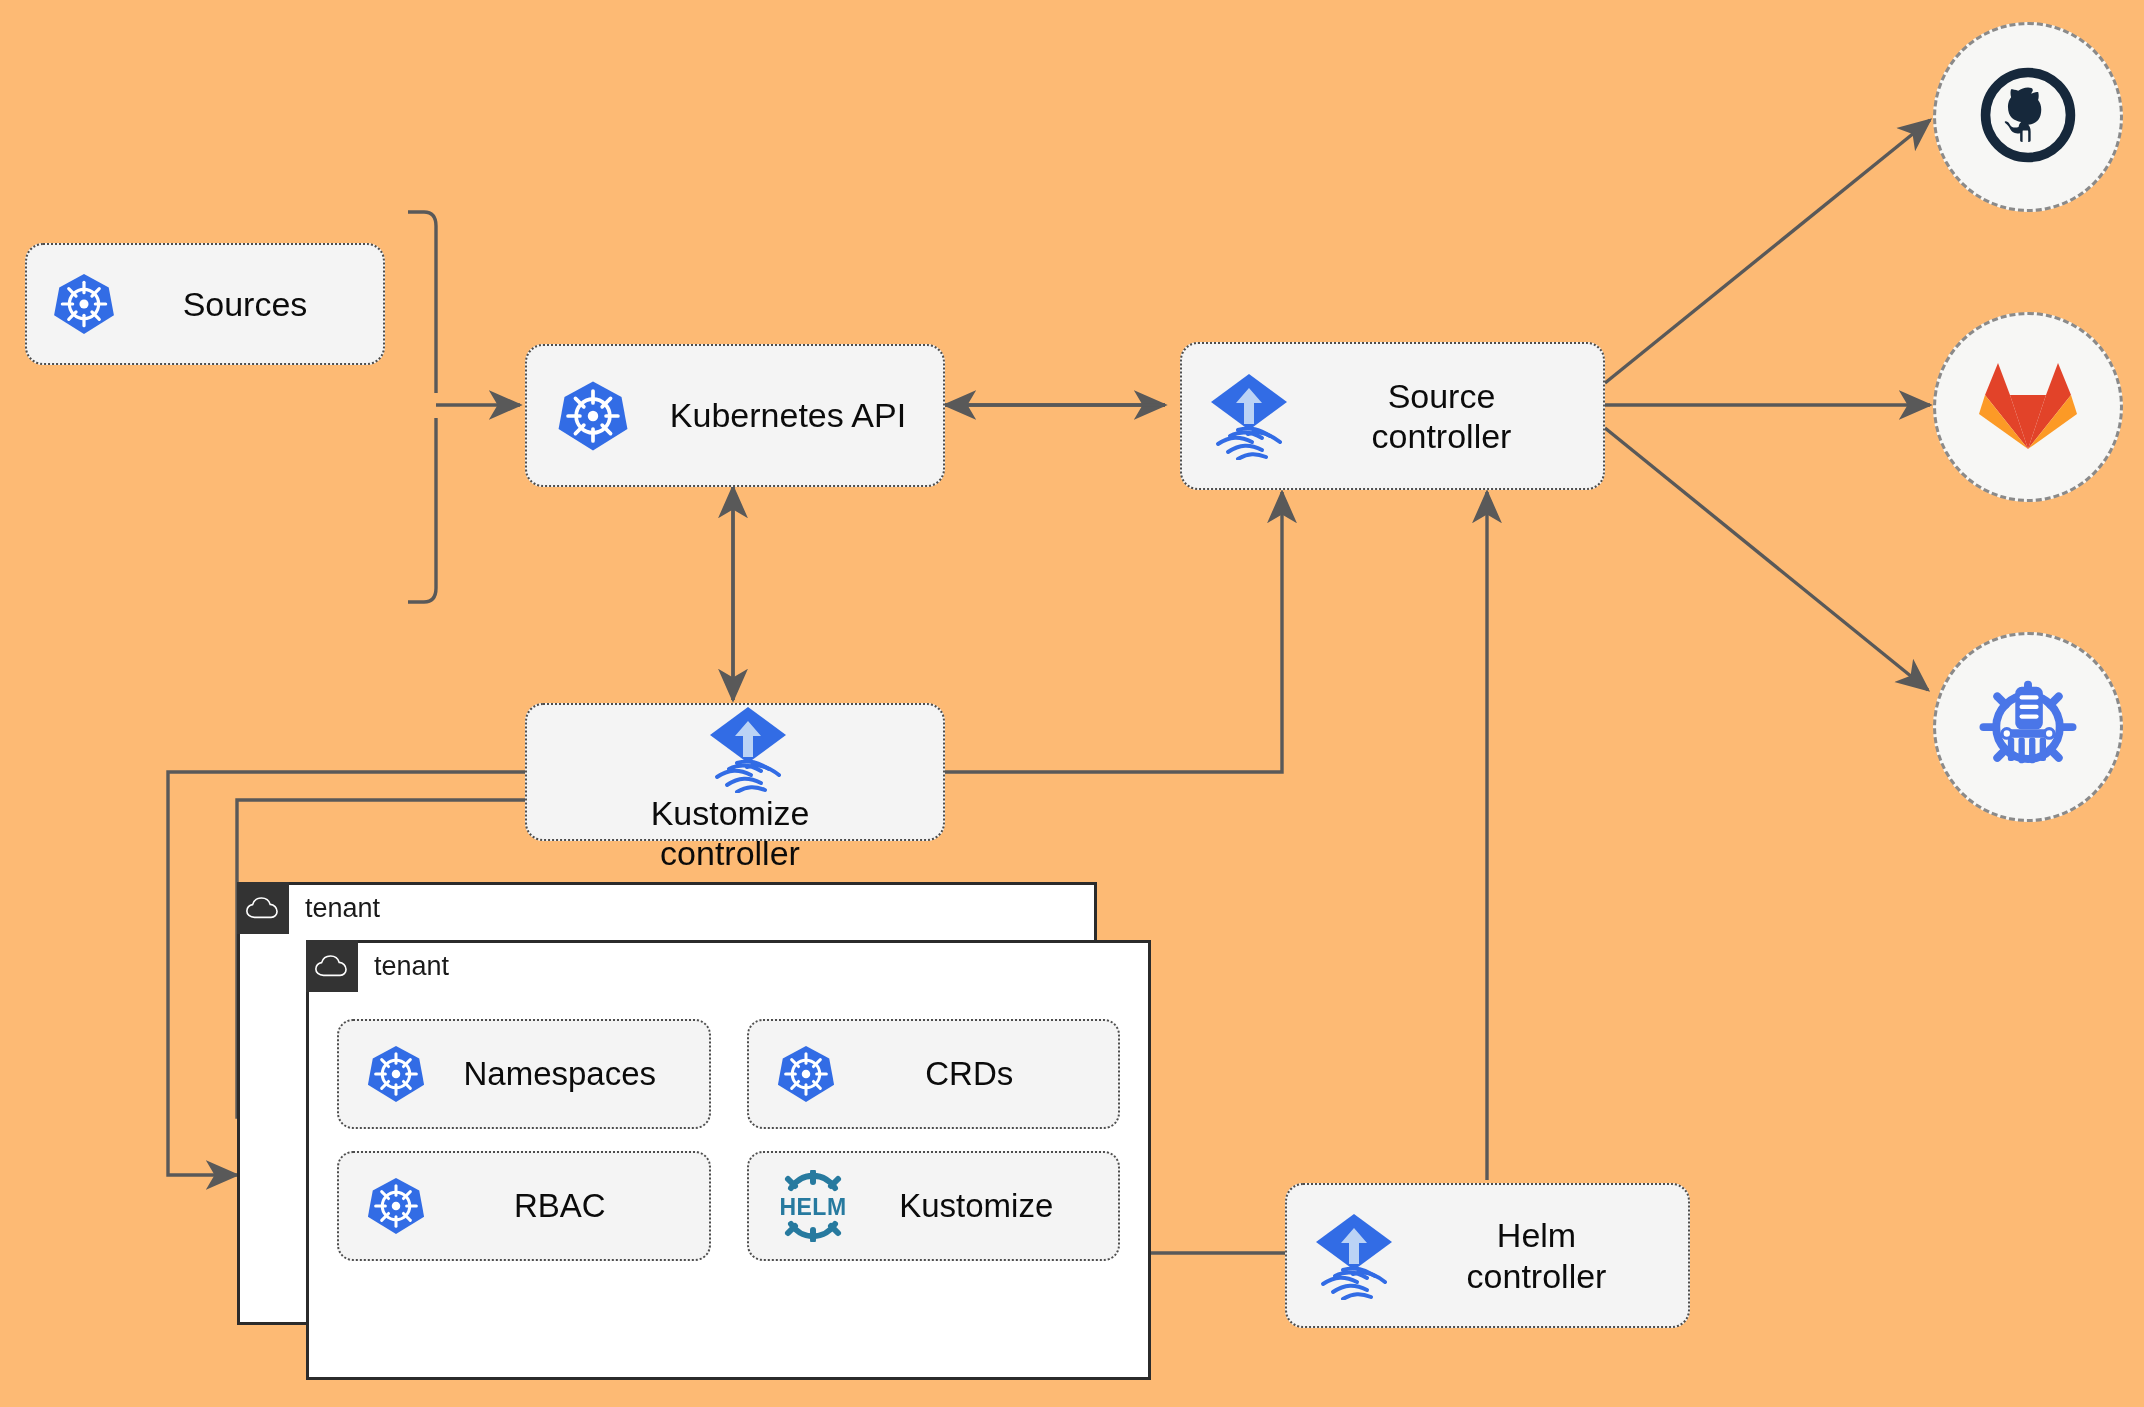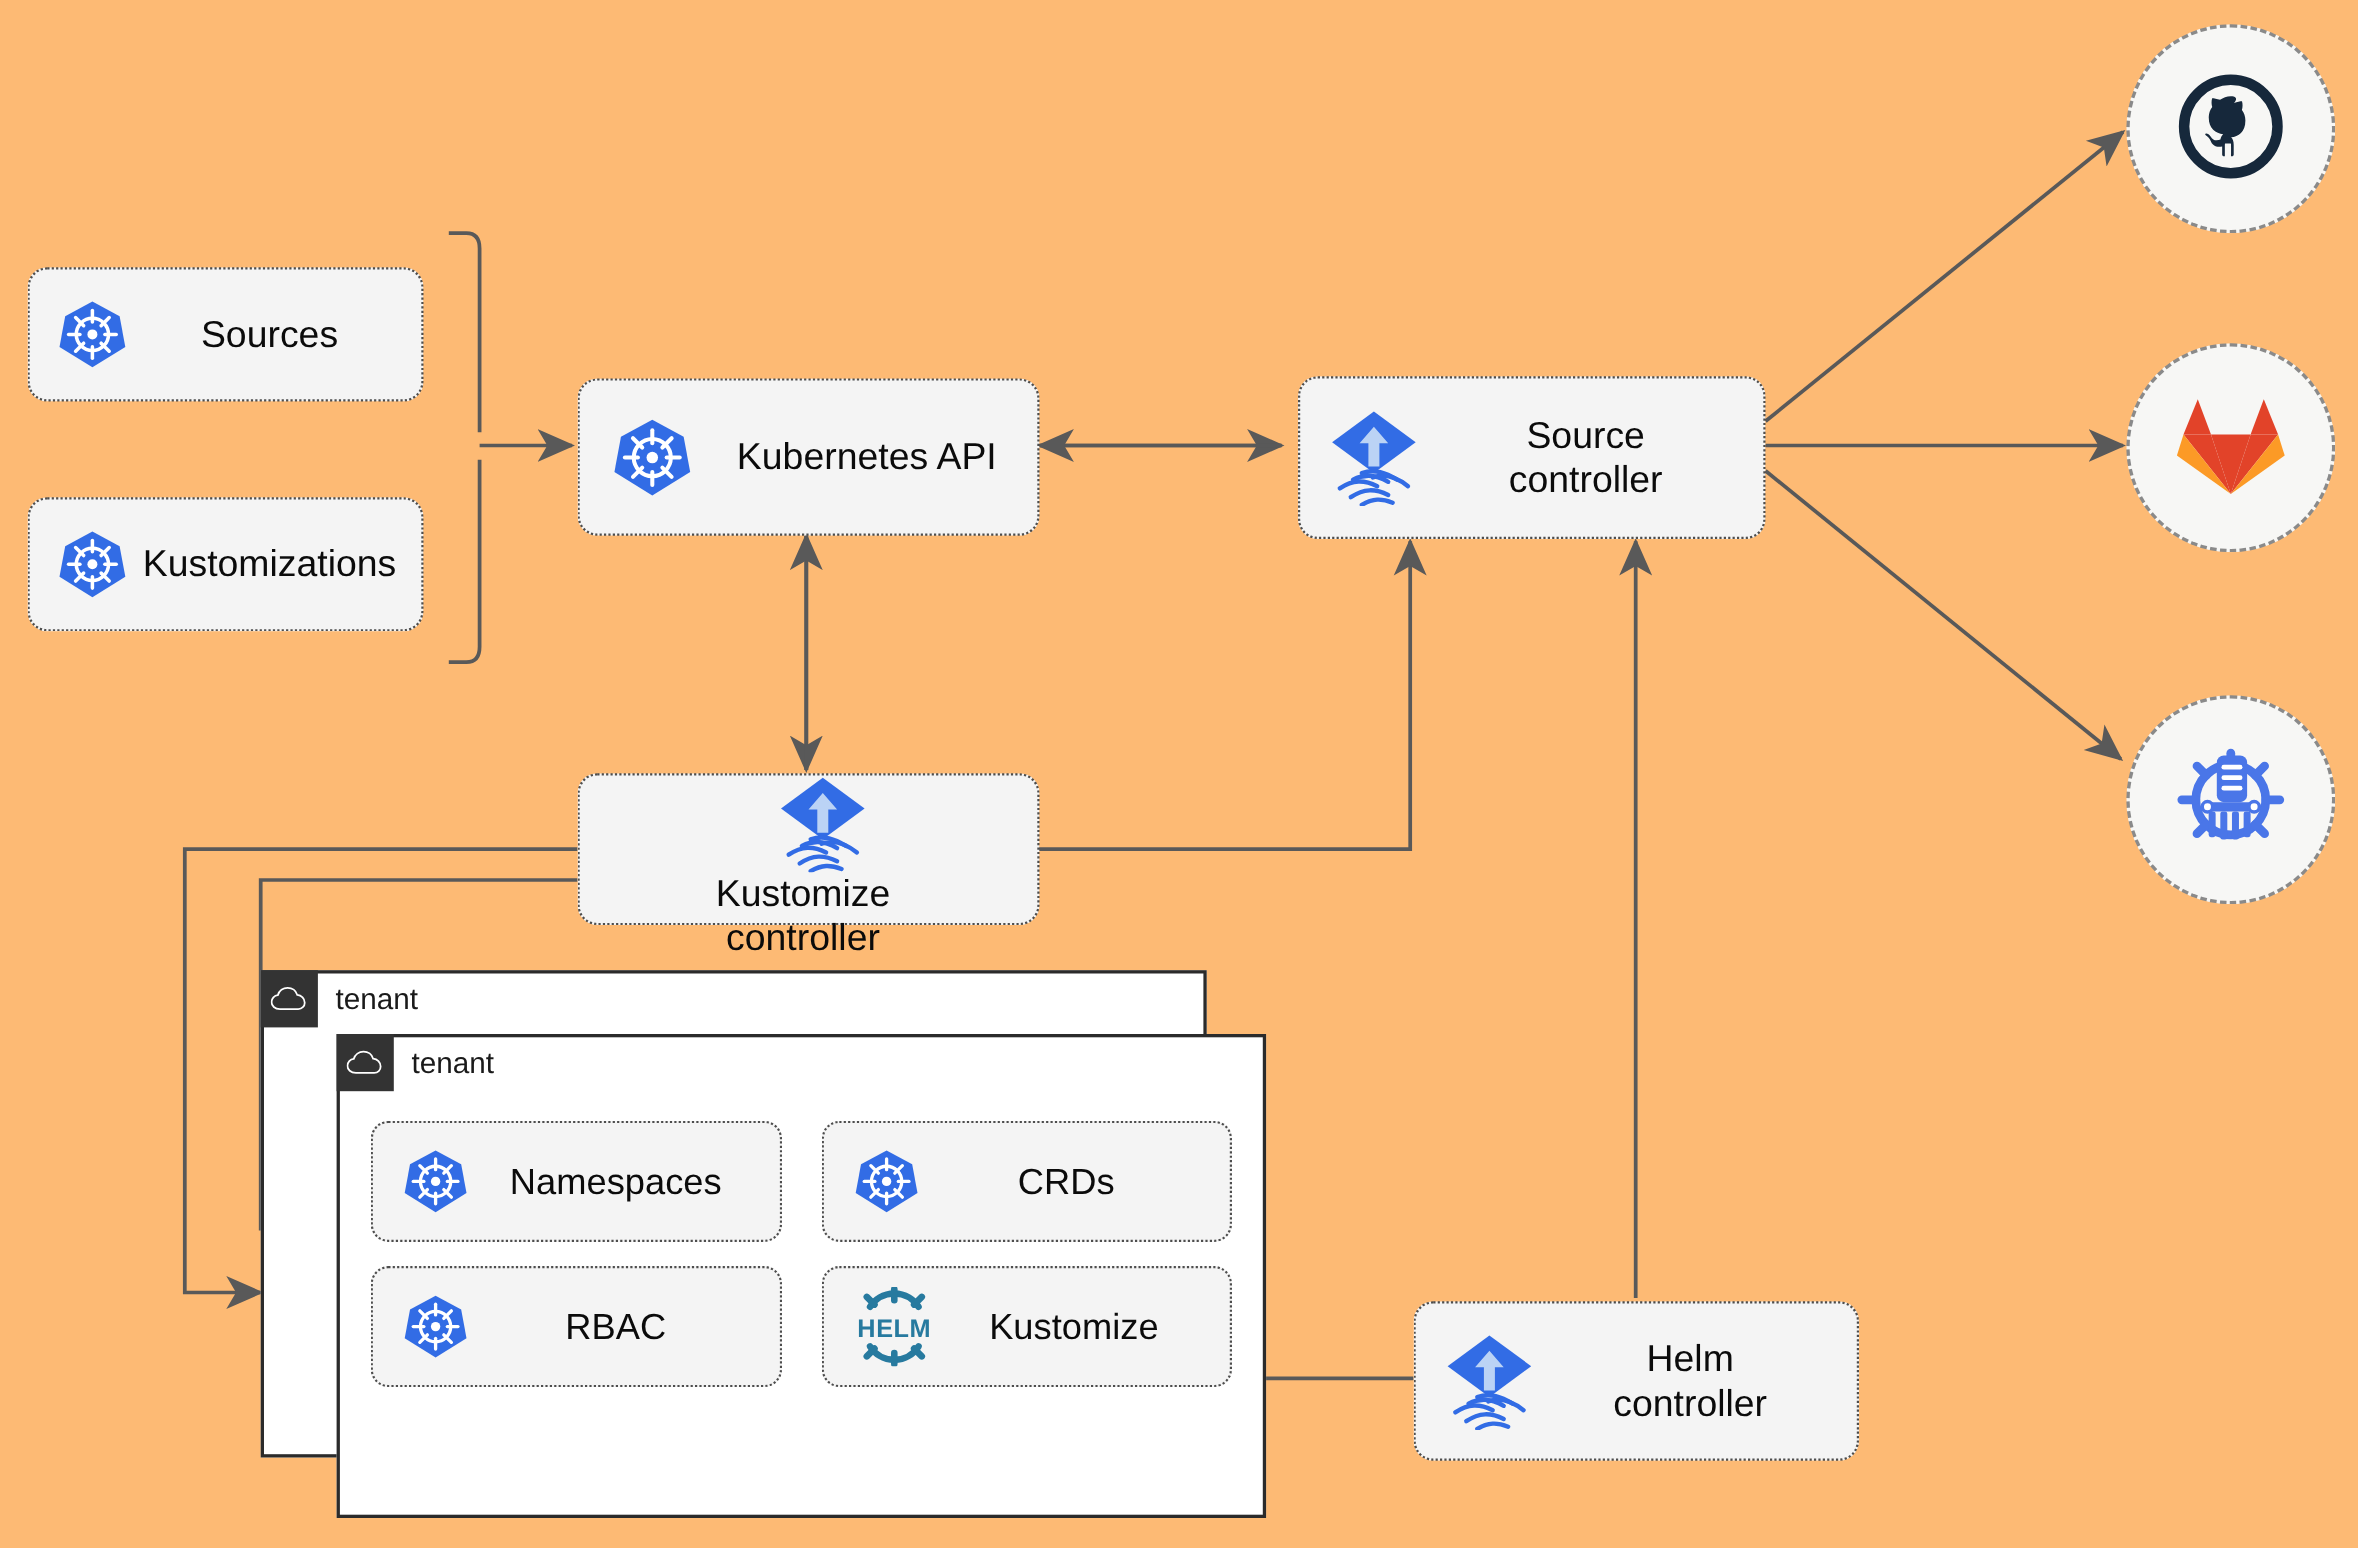--- a/index.html
+++ b/index.html
@@ -134,42 +134,20 @@
             <line x1="39.7" y1="39.7" x2="46.8" y2="46.8"></line>
             <line x1="46.8" y1="17.2" x2="39.7" y2="24.3"></line>
             <line x1="24.3" y1="39.7" x2="17.2" y2="46.8"></line>
           </g>
         </g>
       </svg>
     </span>
     <span class="lbl">Sources</span>
   </div>
 
-  <div class="node" style="left:25px;top:452px;width:360px;height:122px;">
-    <span class="ico" style="margin-left:24px;">
-      <svg width="66" height="66" viewBox="0 0 64 64" aria-hidden="true">
-        <polygon points="32,3 56,16 61,43 32,61 3,43 8,16" fill="#326CE5"></polygon>
-        <g fill="#ffffff">
-          <circle cx="32" cy="32" r="4.4"></circle>
-          <g stroke="#ffffff" stroke-width="3.1" fill="none" stroke-linecap="round">
-            <circle cx="32" cy="32" r="14.2"></circle>
-            <line x1="32" y1="11" x2="32" y2="21"></line>
-              <line x1="32" y1="43" x2="32" y2="53"></line>
-            <line x1="11" y1="32" x2="21" y2="32"></line>
-              <line x1="43" y1="32" x2="53" y2="32"></line>
-            <line x1="17.2" y1="17.2" x2="24.3" y2="24.3"></line>
-              <line x1="39.7" y1="39.7" x2="46.8" y2="46.8"></line>
-            <line x1="46.8" y1="17.2" x2="39.7" y2="24.3"></line>
-              <line x1="24.3" y1="39.7" x2="17.2" y2="46.8"></line>
-          </g>
-        </g>
-      </svg>
-    </span>
-    <span class="lbl">Kustomizations</span>
-  </div>
 
   <div class="node" style="left:525px;top:344px;width:420px;height:143px;gap:12px;">
     <span class="ico" style="margin-left:28px;">
       <svg width="76" height="76" viewBox="0 0 64 64" aria-hidden="true">
         <polygon points="32,3 56,16 61,43 32,61 3,43 8,16" fill="#326CE5"></polygon>
         <g fill="#ffffff">
           <circle cx="32" cy="32" r="4.4"></circle>
           <g stroke="#ffffff" stroke-width="3.1" fill="none" stroke-linecap="round">
             <circle cx="32" cy="32" r="14.2"></circle>
             <line x1="32" y1="11" x2="32" y2="21"></line>

